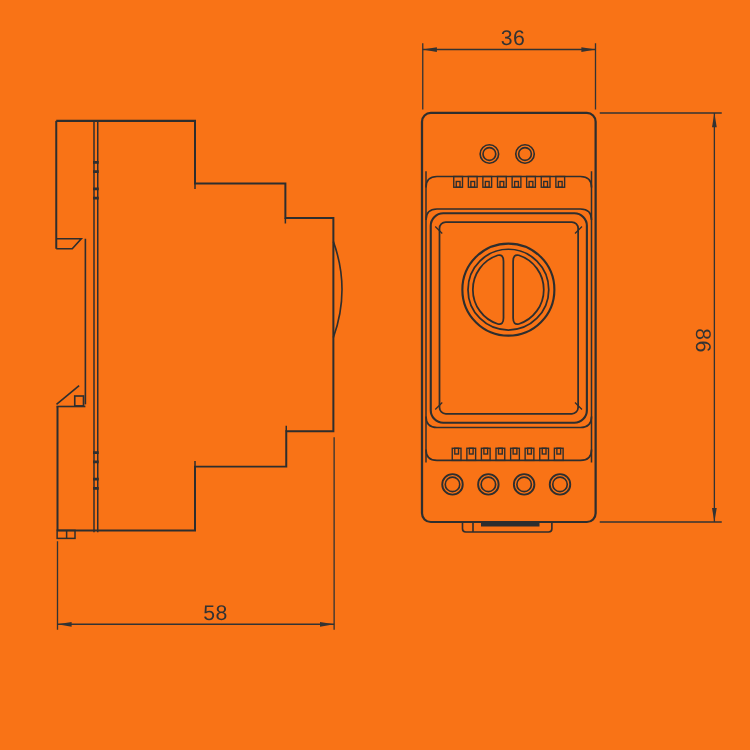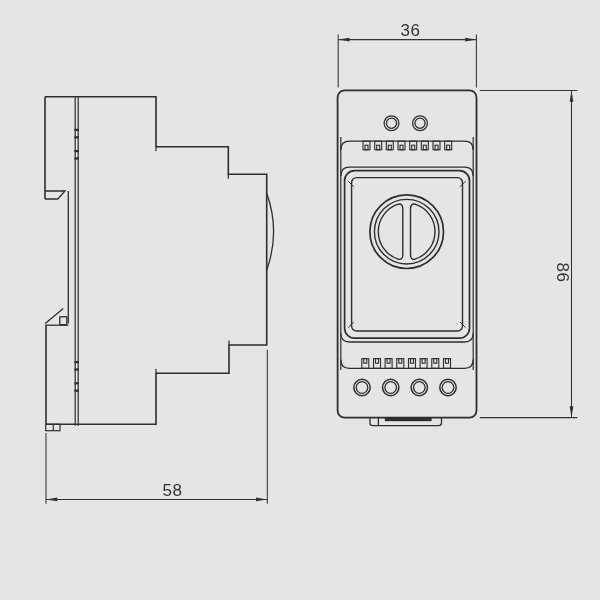--- a/index.html
+++ b/index.html
@@ -1,16 +1,16 @@
 <!DOCTYPE html>
 <html><head>
 <meta charset="utf-8">
 <style>
   html,body{margin:0;padding:0;background:#ffffff;}
-  .stage{width:600px;height:600px;position:relative;background:#e5e5e5;overflow:hidden;}
+  .stage{width:600px;height:600px;position:relative;background:#f97316;overflow:hidden;}
   svg{display:block;}
   text{font-family:"Liberation Sans","DejaVu Sans",sans-serif;font-size:17px;letter-spacing:0.5px;}
 </style>
 </head>
 <body>
 
 <div class="stage">
 <svg width="600" height="600" viewBox="0 0 600 600">
 
   <g fill="none" stroke-width="1.6" stroke="#2e2e2e">

